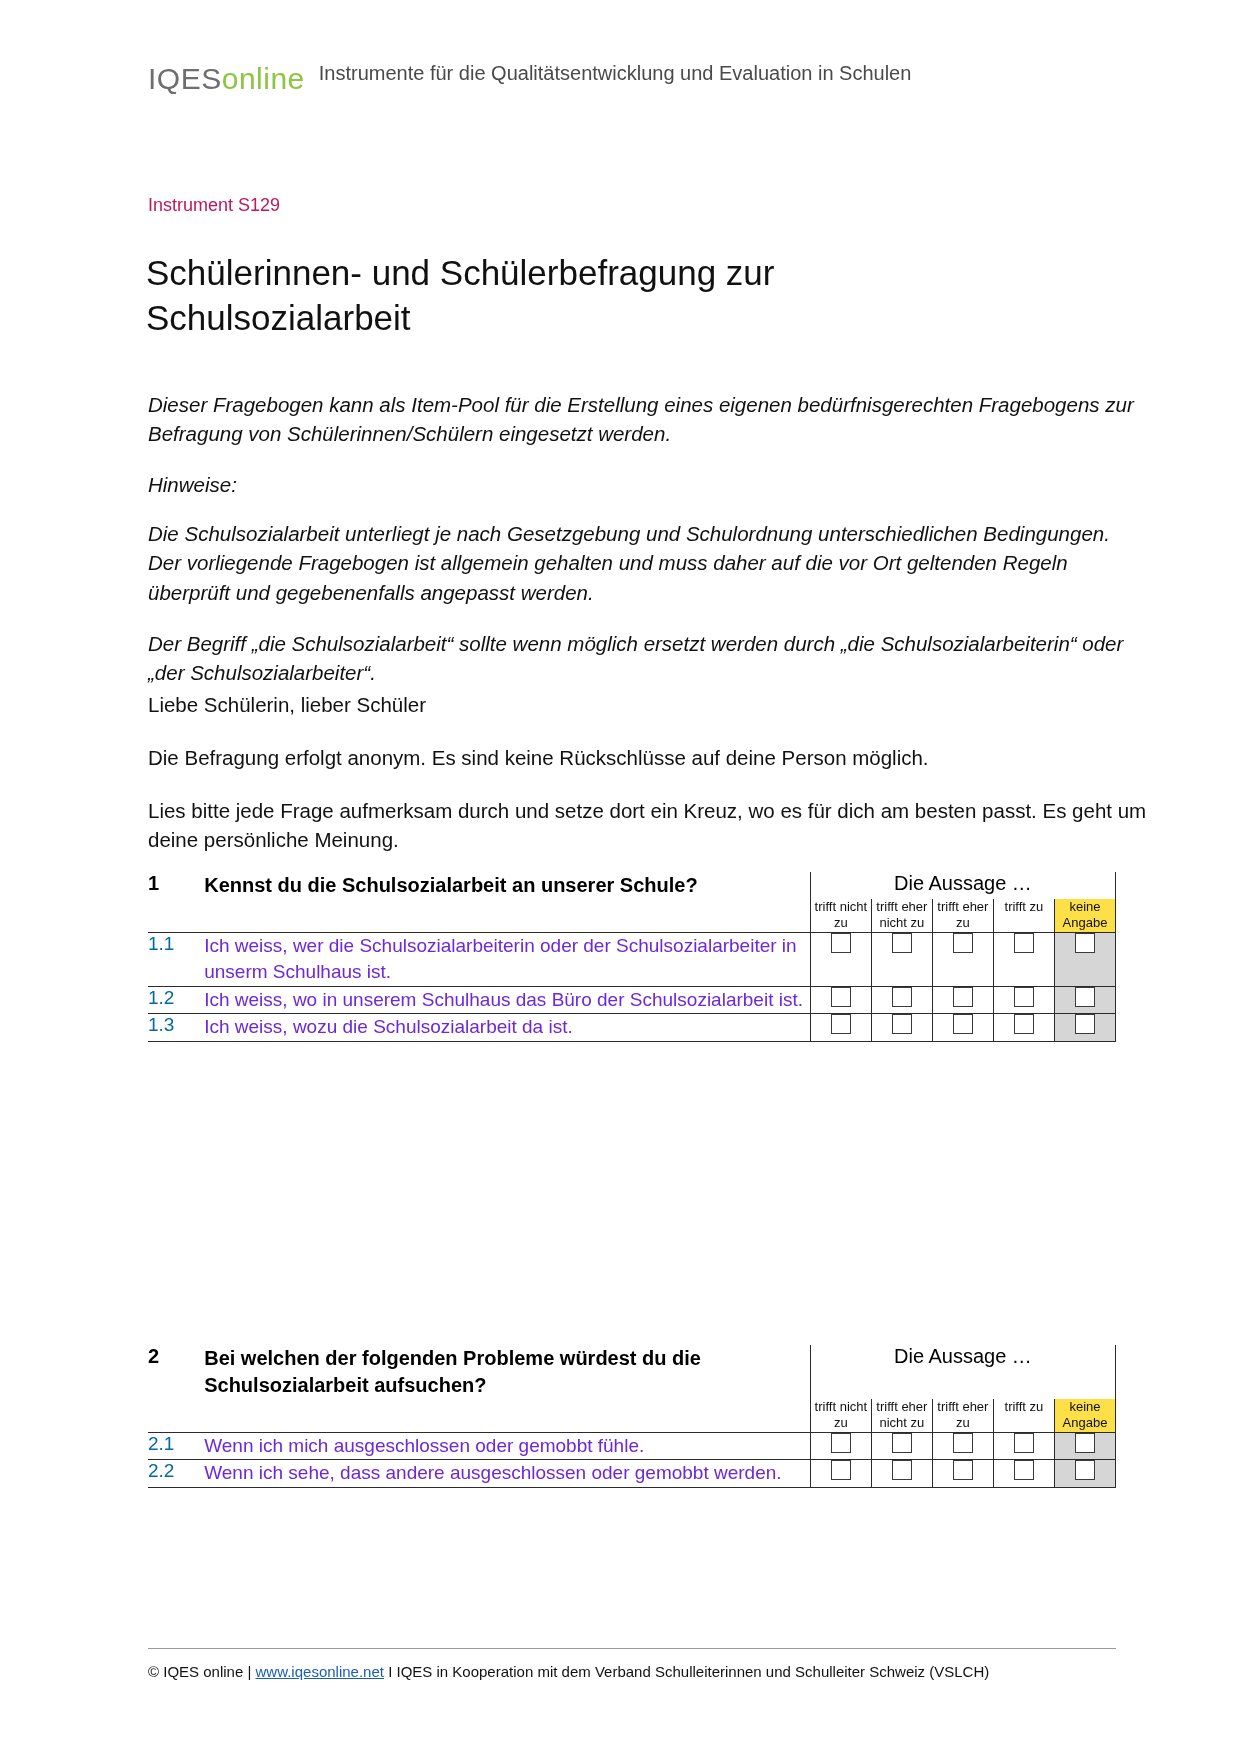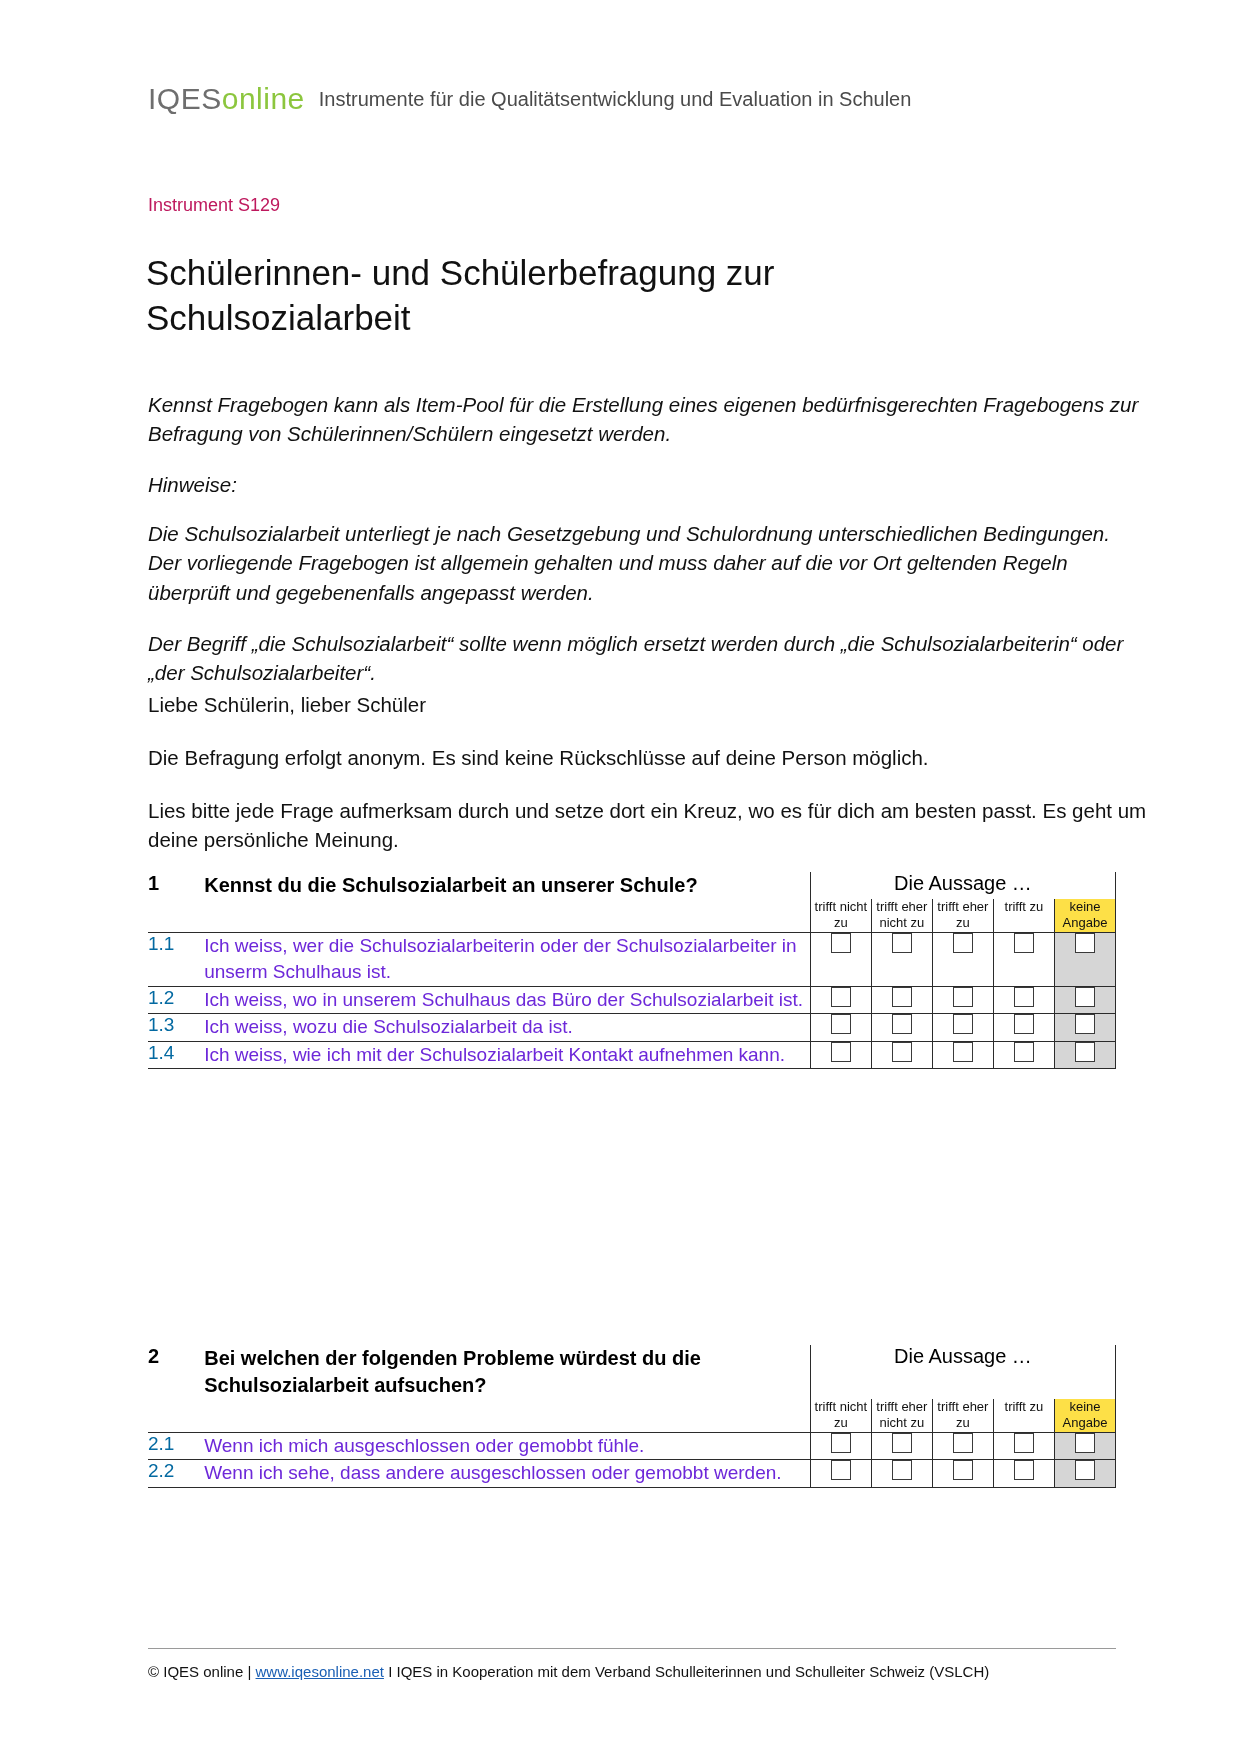--- a/index.html
+++ b/index.html
@@ -21,24 +21,23 @@
     height: 1754px;
     box-sizing: border-box;
     padding: 0;
   }
   
   .header {
     position: absolute;
     left: 148px;
     top: 62px;
     display: flex;
-    align-items: center;
+    align-items: flex-start;
     gap: 14px;
     white-space: nowrap;
-    margin-top: 20px;
   }
   .logo {
     font-size: 30px;
     letter-spacing: 0.5px;
     font-weight: 400;
   }
   .logo .iqes {
     color: #6e6e6e;
   }
   .logo .online {
@@ -227,21 +226,21 @@
       <span class="iqes">IQES</span><span class="online">online</span>
     </div>
     <div class="header-tagline">Instrumente für die Qualitätsentwicklung und Evaluation in Schulen</div>
   </div>
 
   <div class="instrument-id">Instrument S129</div>
 
   <h1 class="doc-title">Schülerinnen- und Schülerbefragung zur Schulsozialarbeit</h1>
 
   <div class="intro">
-    <p>Kennst Fragebogen kann als Item-Pool für die Erstellung eines eigenen bedürfnisgerechten Fragebogens zur Befragung von Schülerinnen/Schülern eingesetzt werden.</p>
+    <p>Dieser Fragebogen kann als Item-Pool für die Erstellung eines eigenen bedürfnisgerechten Fragebogens zur Befragung von Schülerinnen/Schülern eingesetzt werden.</p>
     <p class="tight">Hinweise:</p>
     <p>Die Schulsozialarbeit unterliegt je nach Gesetzgebung und Schulordnung unterschiedlichen Bedingungen. Der vorliegende Fragebogen ist allgemein gehalten und muss daher auf die vor Ort geltenden Regeln überprüft und gegebenenfalls angepasst werden.</p>
     <p>Der Begriff „die Schulsozialarbeit“ sollte wenn möglich ersetzt werden durch „die Schulsozialarbeiterin“ oder „der Schulsozialarbeiter“.</p>
   </div>
 
   <div class="salutation">
     <p>Liebe Schülerin, lieber Schüler</p>
     <p>Die Befragung erfolgt anonym. Es sind keine Rückschlüsse auf deine Person möglich.</p>
     <p>Lies bitte jede Frage aufmerksam durch und setze dort ein Kreuz, wo es für dich am besten passt. Es geht um deine persönliche Meinung.</p>
   </div>
@@ -296,29 +295,20 @@
         <tr class="row-top-border">
           <td class="item-num">1.3</td>
           <td class="item-text">Ich weiss, wozu die Schulsozialarbeit da ist.</td>
           <td class="cb-cell"><span class="checkbox"></span></td>
           <td class="cb-cell"><span class="checkbox"></span></td>
           <td class="cb-cell"><span class="checkbox"></span></td>
           <td class="cb-cell"><span class="checkbox"></span></td>
           <td class="cb-cell shaded last"><span class="checkbox"></span></td>
         </tr>
 
-        <tr class="row-top-border">
-          <td class="item-num">1.4</td>
-          <td class="item-text">Ich weiss, wie ich mit der Schulsozialarbeit Kontakt aufnehmen kann.</td>
-          <td class="cb-cell"><span class="checkbox"></span></td>
-          <td class="cb-cell"><span class="checkbox"></span></td>
-          <td class="cb-cell"><span class="checkbox"></span></td>
-          <td class="cb-cell"><span class="checkbox"></span></td>
-          <td class="cb-cell shaded last"><span class="checkbox"></span></td>
-        </tr>
 
         <tr class="bottom-rule">
           <td></td>
             <td></td>
             <td></td>
             <td></td>
             <td></td>
             <td></td>
             <td></td>
         </tr>

